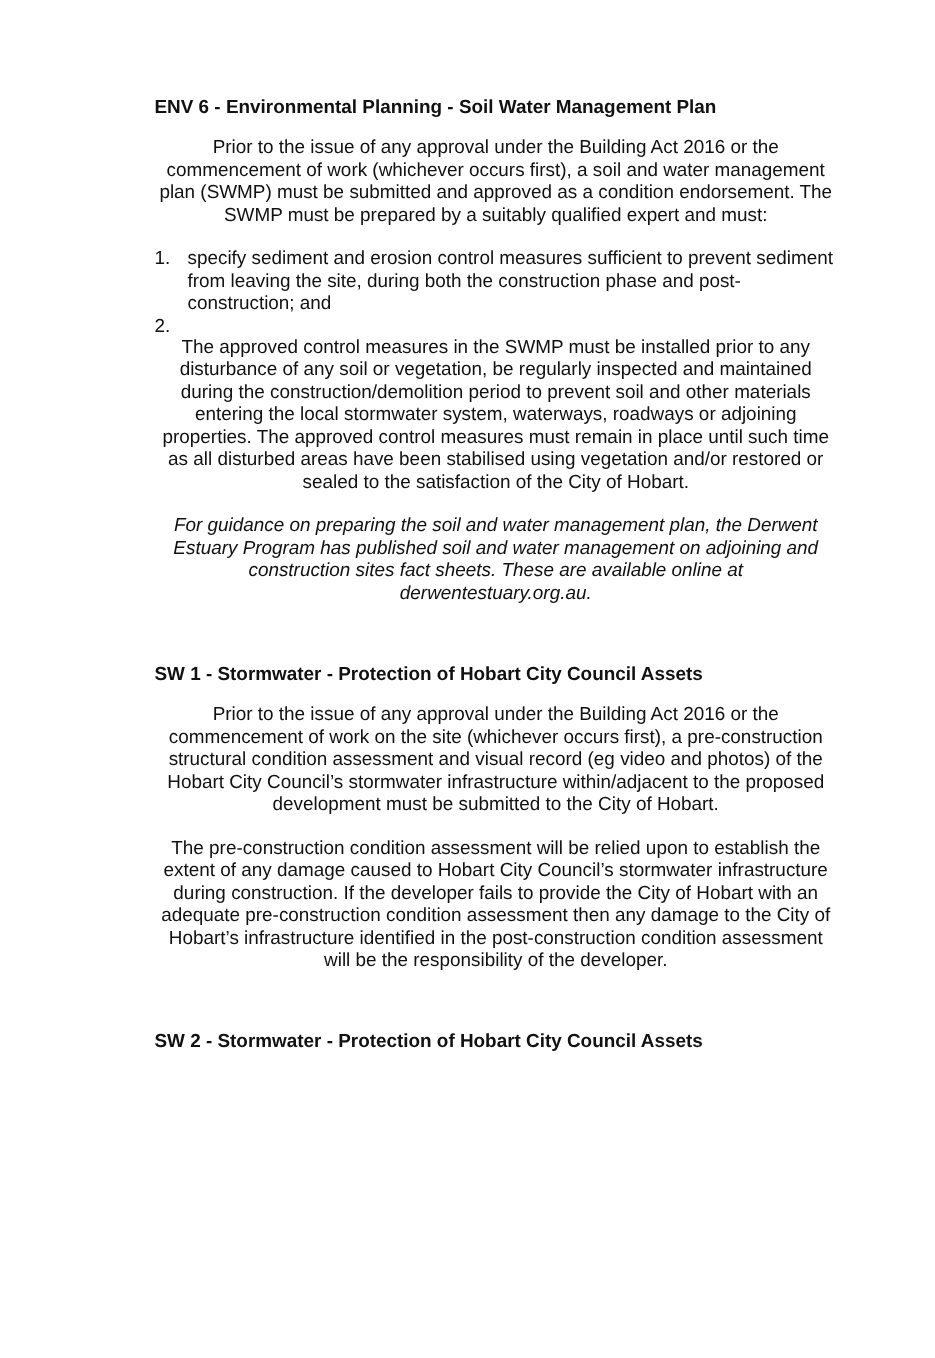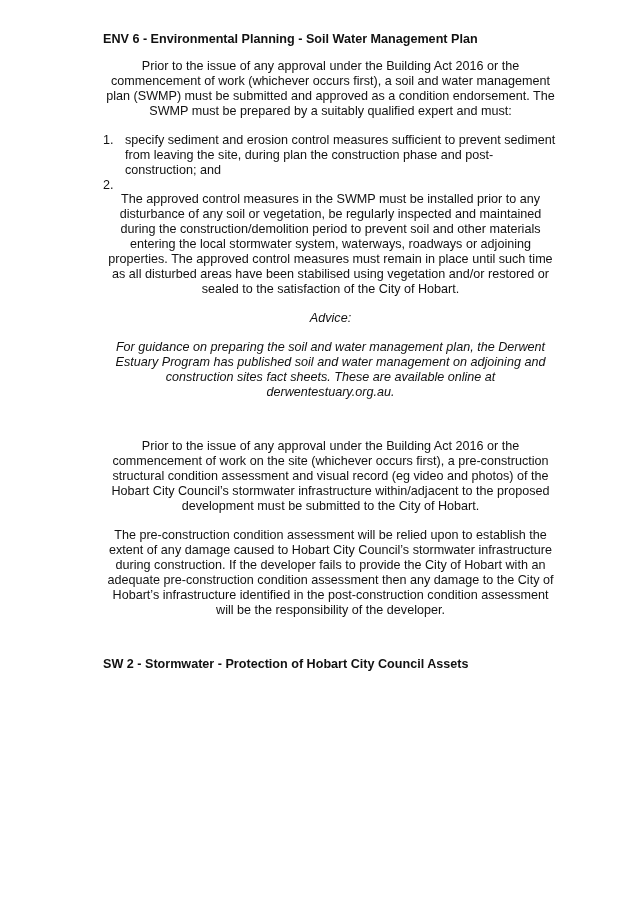--- a/index.html
+++ b/index.html
@@ -11,21 +11,21 @@
       width: 623px;
       height: 905px;
       overflow: hidden;
       position: relative;
       font-family: "Liberation Sans", sans-serif;
       color: #111111;
     }
     .page {
       position: absolute;
       left: 103px;
-      top: 32px;
+      top: 64px;
       width: 455px;
       font-size: 12.6px;
       line-height: 15px;
     }
     .heading {
       font-weight: bold;
       margin: 0 0 12px 0;
       font-size: 12.6px;
     }
     p {
@@ -57,34 +57,34 @@
 <body>
 
 <div class="page">
 
   <div>
     <div class="heading">ENV 6 - Environmental Planning - Soil Water Management Plan</div>
     <p>Prior to the issue of any approval under the Building Act 2016 or the commencement of work (whichever occurs first), a soil and water management plan (SWMP) must be submitted and approved as a condition endorsement. The SWMP must be prepared by a suitably qualified expert and must:</p>
     <ol>
       <li>
         <span class="num">1.</span>
-        <span>specify sediment and erosion control measures sufficient to prevent sediment from leaving the site, during plan the construction phase and post-construction; and</span>
+        <span>specify sediment and erosion control measures sufficient to prevent sediment from leaving the site, during both the construction phase and post-construction; and</span>
       </li>
       <li>
         <span class="num">2.</span>
       </li>
     </ol>
     <p>The approved control measures in the SWMP must be installed prior to any disturbance of any soil or vegetation, be regularly inspected and maintained during the construction/demolition period to prevent soil and other materials entering the local stormwater system, waterways, roadways or adjoining properties. The approved control measures must remain in place until such time as all disturbed areas have been stabilised using vegetation and/or restored or sealed to the satisfaction of the City of Hobart.</p>
-    <p class="italic">Advice:</p>
     <p class="italic">For guidance on preparing the soil and water management plan, the Derwent Estuary Program has published soil and water management on adjoining and construction sites fact sheets. These are available online at derwentestuary.org.au.</p>
   </div>
 
   <div class="section-gap"></div>
 
   <div>
+    <div class="heading">SW 1 - Stormwater - Protection of Hobart City Council Assets</div>
     <p>Prior to the issue of any approval under the Building Act 2016 or the commencement of work on the site (whichever occurs first), a pre-construction structural condition assessment and visual record (eg video and photos) of the Hobart City Council’s stormwater infrastructure within/adjacent to the proposed development must be submitted to the City of Hobart.</p>
     <p>The pre-construction condition assessment will be relied upon to establish the extent of any damage caused to Hobart City Council’s stormwater infrastructure during construction. If the developer fails to provide the City of Hobart with an adequate pre-construction condition assessment then any damage to the City of Hobart’s infrastructure identified in the post-construction condition assessment will be the responsibility of the developer.</p>
   </div>
 
   <div class="section-gap"></div>
 
   <div>
     <div class="heading">SW 2 - Stormwater - Protection of Hobart City Council Assets</div>
   </div>
 

